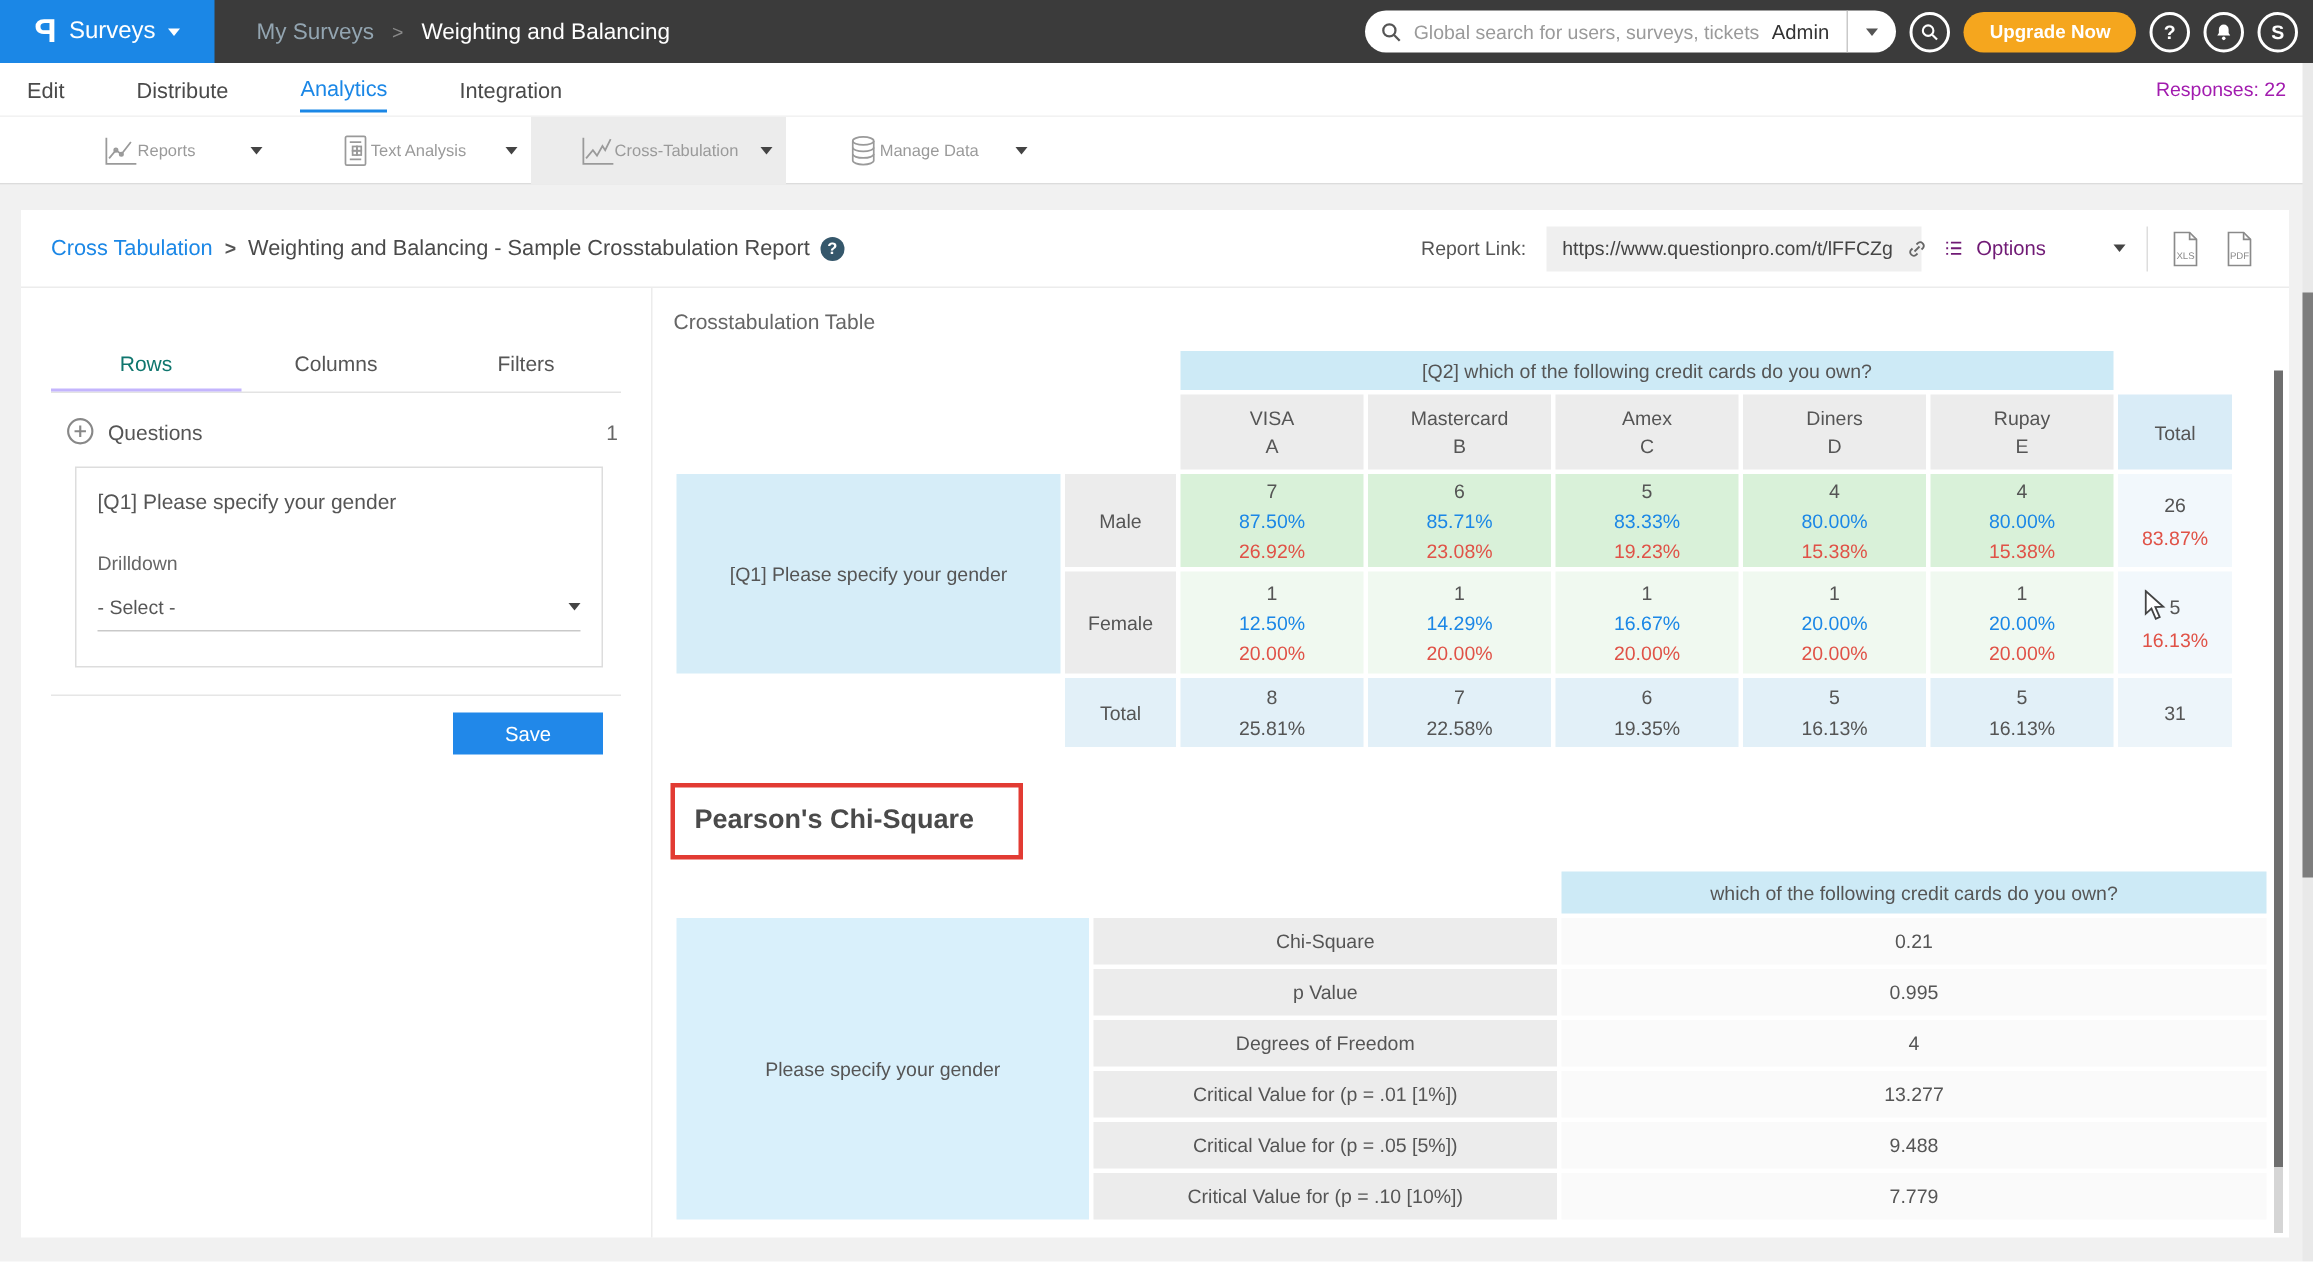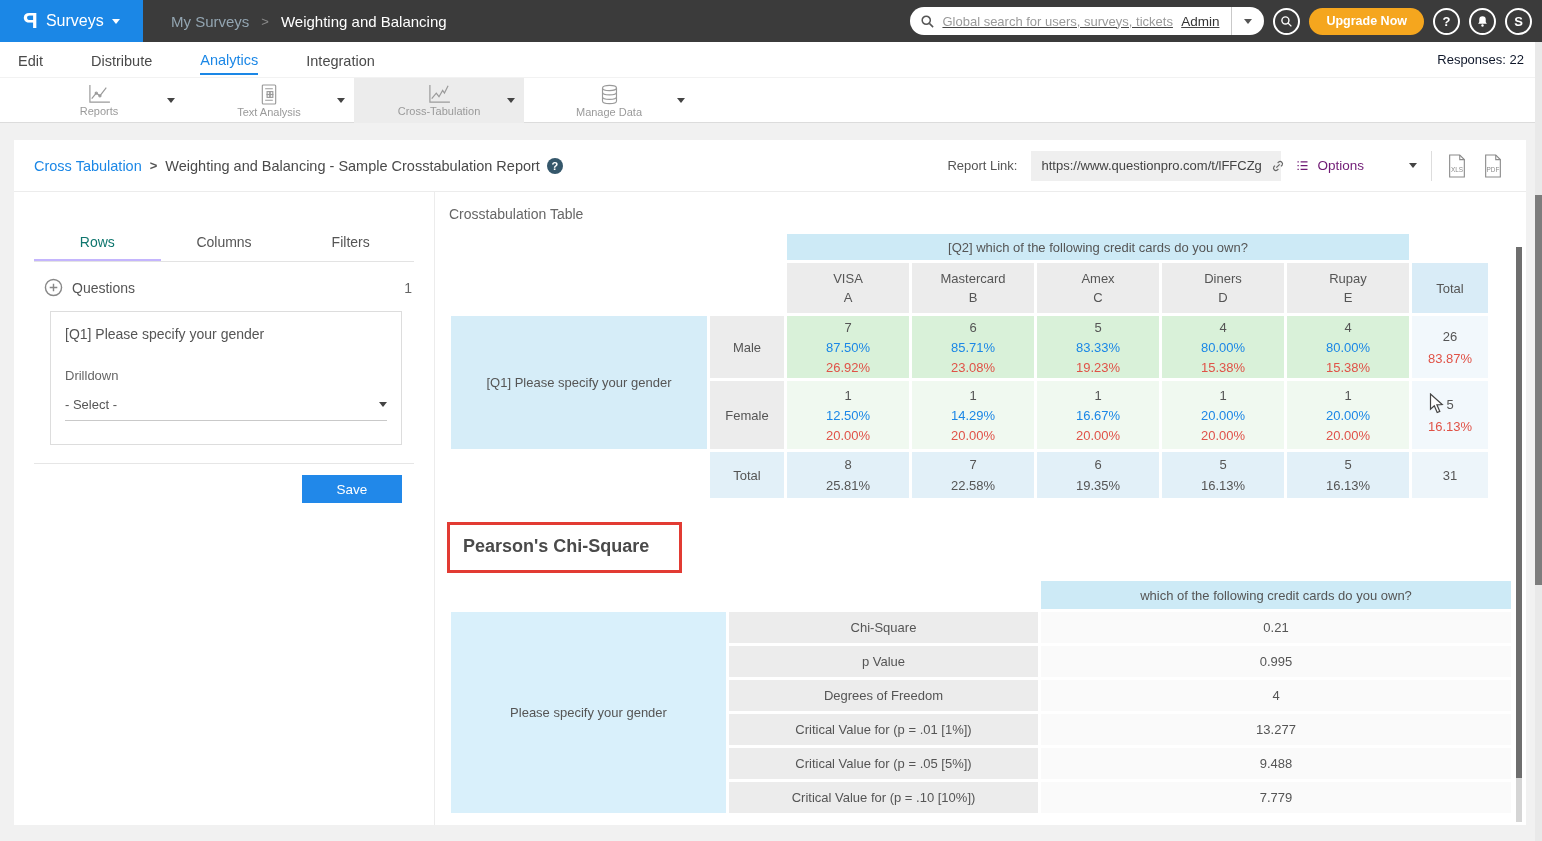--- a/index.html
+++ b/index.html
@@ -11,39 +11,39 @@
   .topbar { position:absolute; top:0; left:0; width:1542px; height:42px; background:#3b3b3b; display:flex; align-items:center; z-index:5; }
   .brand { width:143px; height:42px; background:#1B87E6; color:#fff; display:flex; align-items:center; justify-content:center; gap:8px; cursor:pointer; }
   .brand-logo { font-size:22px; font-weight:bold; transform:scaleX(-1); display:inline-block; }
   .brand-name { font-size:16px; }
   .caret { width:0; height:0; border-left:4px solid transparent; border-right:4px solid transparent; border-top:5px solid currentColor; display:inline-block; }
   .crumb { display:flex; align-items:center; gap:12px; margin-left:28px; font-size:15px; }
   .crumb-parent { color:#93a5b1; cursor:pointer; }
   .crumb-sep { color:#8a8a8a; font-size:13px; }
   .crumb-current { color:#fff; }
   .top-right { position:absolute; right:10px; top:0; height:42px; display:flex; align-items:center; gap:9px; }
-  .search-pill { width:354px; height:28px; background:#fff; border-radius:15px; display:flex; align-items:center; padding-left:10px; overflow:hidden;text-decoration:underline; }
+  .search-pill { width:354px; height:28px; background:#fff; border-radius:15px; display:flex; align-items:center; padding-left:10px; overflow:hidden; }
   .search-pill .mag { color:#555; margin-right:7px; }
   .search-input { border:none; outline:none; flex:1; font-size:13px; color:#333; background:transparent; font-family:inherit; }
   .search-input::placeholder { color:#9a9a9a; }
   .admin-scope { font-size:13.5px; color:#333; padding-right:12px; cursor:pointer; }
   .pill-divider { width:1px; height:28px; background:#c9c9c9; }
   .pill-caret { width:32px; height:28px; display:flex; align-items:center; justify-content:center; color:#555; cursor:pointer; }
   .circle-btn { width:27px; height:27px; border-radius:50%; border:2px solid #fff; color:#fff; display:flex; align-items:center; justify-content:center; font-size:13px; font-weight:bold; cursor:pointer; background:transparent; }
   .upgrade-btn { background:#F5A61E; color:#fff; border:none; border-radius:15px; height:27px; padding:0 17px; font-size:12.5px; font-weight:bold; cursor:pointer; font-family:inherit; }
 
   
   .navbar { position:absolute; top:42px; left:0; width:1542px; height:35px; background:#fff; display:flex; align-items:center; padding-left:18px; }
   .nav-tab { font-size:14.5px; color:#4a4a4a; margin-right:48px; cursor:pointer; padding:7px 0 5px 0; }
   .nav-tab.active { color:#1B87E6; border-bottom:2px solid #1B87E6; }
-  .responses { position:absolute; right:18px; color:#0f172a; font-size:13px; }
+  .responses { position:absolute; right:18px; color:#a21caf; font-size:13px; }
 
   
   .toolbar { position:absolute; top:77px; left:0; width:1542px; height:46px; background:#fff; border-top:1px solid #f2f2f2; border-bottom:1px solid #dcdcdc; display:flex; padding-left:14px; }
-  .tool-group { width:170px; height:45px; position:relative; display:flex; flex-direction:column; align-items:center; justify-content:center; color:#9a9a9a; cursor:pointer; }
+  .tool-group { width:170px; height:45px; position:relative; display:flex; flex-direction:row; align-items:center; justify-content:center; color:#9a9a9a; cursor:pointer; }
   .tool-group.active { background:#ececec; }
   .tool-label { font-size:11px; margin-top:1px; }
   .tool-caret { position:absolute; right:9px; top:20px; color:#444; cursor:pointer; }
 
   
   .card { position:absolute; left:14px; top:140px; width:1512px; height:685px; background:#fff; }
   .card-head { height:52px; border-bottom:1px solid #ececec; display:flex; align-items:center; padding:0 22px 0 20px; }
   .crosstab-link { color:#1B87E6; font-size:14.5px; cursor:pointer; }
   .bc-gt { color:#555; margin:0 8px; font-size:13px; font-weight:bold; }
   .report-title { color:#4a4a4a; font-size:14.5px; }

